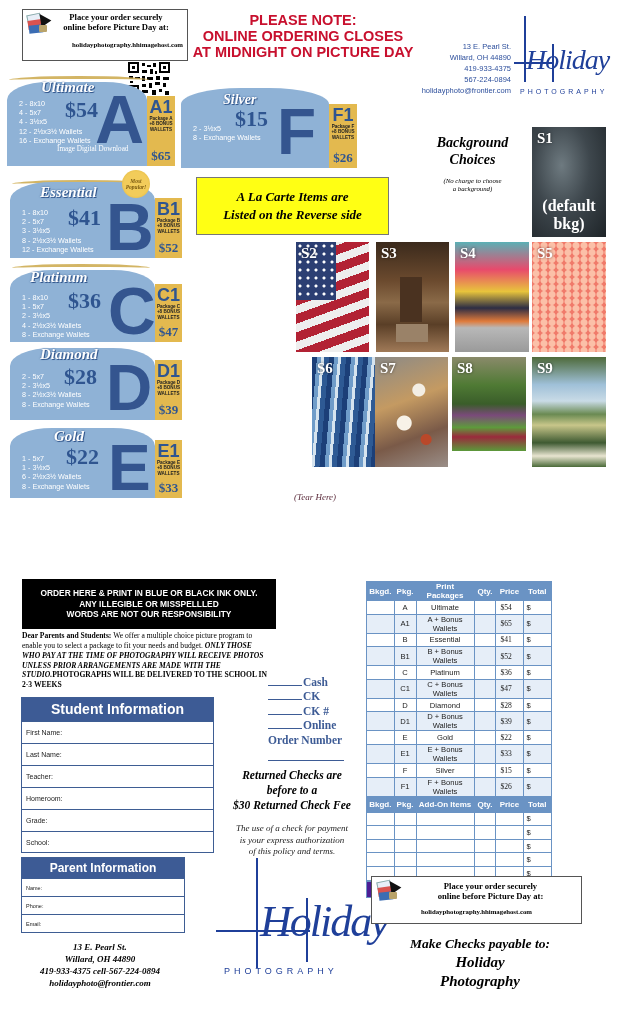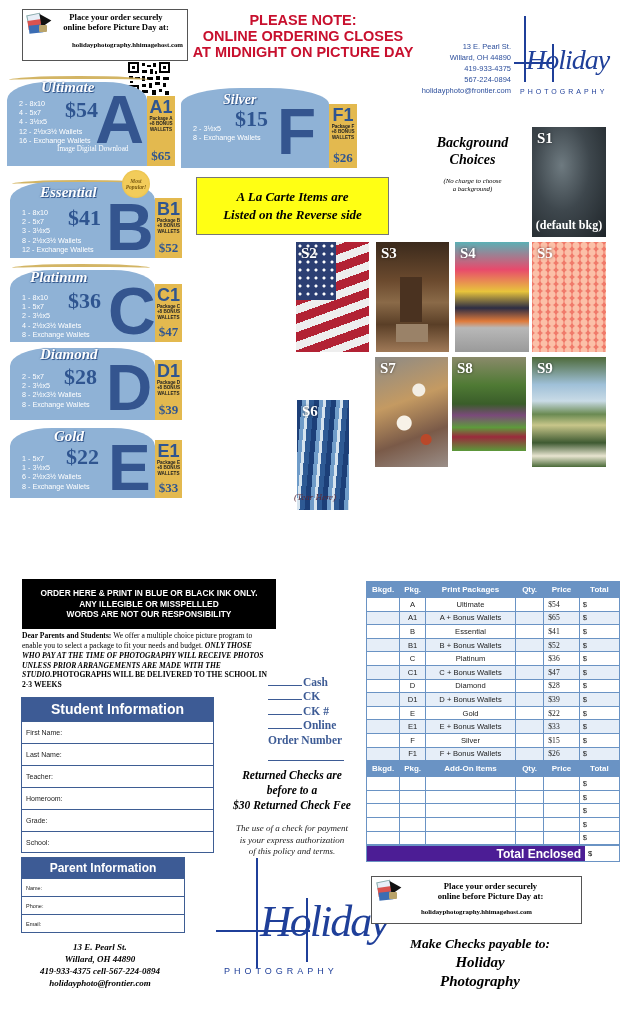--- a/index.html
+++ b/index.html
@@ -45,21 +45,21 @@
 
   .most-popular { position: absolute; width: 28px; height: 28px; border-radius: 50%; background: radial-gradient(circle, #f2cc5a 60%, #d9ad34 100%); color: #7a5a10; font-family: "Liberation Serif", serif; font-style: italic; font-weight: bold; font-size: 5.5px; text-align: center; line-height: 1.1; display: flex; align-items: center; justify-content: center; }
 
   .alacarte { background: #ffff14; border: 1px solid #777; font-family: "Liberation Serif", serif; font-style: italic; font-weight: bold; font-size: 13px; text-align: center; line-height: 1.35; display: flex; align-items: center; justify-content: center; }
 
   .bg-title { font-family: "Liberation Serif", serif; font-style: italic; font-weight: bold; font-size: 14px; text-align: center; line-height: 1.2; }
   .bg-note { font-family: "Liberation Serif", serif; font-style: italic; font-size: 6.8px; text-align: center; line-height: 1.3; }
 
   .swatch { position: absolute; overflow: hidden; }
   .swatch .lbl { position: absolute; left: 5px; top: 3px; color: #fff; font-family: "Liberation Serif", serif; font-weight: bold; font-size: 15px; text-shadow: 0 0 3px rgba(0,0,0,0.6); }
-  .swatch .def { position: absolute; left: 0; right: 0; bottom: 4px; text-align: center; color: #fff; font-family: "Liberation Serif", serif; font-weight: bold; font-size: 12px; }
+  .swatch .def { position: absolute; left: 0; right: 0; bottom: 4px; text-align: center; color: #fff; font-family: "Liberation Serif", serif; font-weight: bold; font-size: 16px; }
 
   .tear { font-family: "Liberation Serif", serif; font-style: italic; font-size: 9px; color: #5a2a3a; }
 
   .blackbox { background: #000; color: #fff; font-weight: bold; font-size: 8.4px; text-align: center; line-height: 1.3; display: flex; flex-direction: column; justify-content: center; }
 
   .intro { font-family: "Liberation Serif", serif; font-size: 7.6px; line-height: 1.3; }
   .intro b { font-weight: bold; }
   .intro .bi { font-weight: bold; font-style: italic; }
 
   
@@ -342,21 +342,21 @@
 </div>
 
 <div class="swatch" style="left:455px;top:242px;width:74px;height:110px;background:linear-gradient(180deg,#5bb0b5 0%,#e84a6c 25%,#e8c43c 45%,#2d2d44 60%,#e07a3a 72%,#b8b8b8 78%,#9a9a9a 100%);">
   <div class="lbl">S4</div>
 </div>
 
 <div class="swatch" style="left:532px;top:242px;width:74px;height:110px;background:radial-gradient(circle,#fbc0a8 3px,#f07a6a 4px) 0 0/8px 7px;">
   <div class="lbl">S5</div>
 </div>
 
-<div class="swatch" style="left:297px;top:357px;width:52px;height:110px;background:repeating-linear-gradient(95deg,#1c3f78 0 5px,#6f9cc9 5px 9px,#d6e4ef 9px 12px,#2e5a94 12px 17px);margin-top:43px;">
+<div class="swatch" style="left:312px;top:357px;width:73px;height:110px;background:repeating-linear-gradient(95deg,#1c3f78 0 5px,#6f9cc9 5px 9px,#d6e4ef 9px 12px,#2e5a94 12px 17px);">
   <div class="lbl">S6</div>
 </div>
 
 <div class="swatch" style="left:375px;top:357px;width:73px;height:110px;background:radial-gradient(circle at 60% 30%,#f3eee4 0 6px,transparent 7px),radial-gradient(circle at 40% 60%,#f7f2e8 0 7px,transparent 8px),radial-gradient(circle at 70% 75%,#b9482a 0 5px,transparent 6px),linear-gradient(160deg,#8c8a86 0%,#c49a62 40%,#7a5a48 70%,#9a8e88 100%);">
   <div class="lbl">S7</div>
 </div>
 
 <div class="swatch" style="left:452px;top:357px;width:74px;height:94px;background:linear-gradient(180deg,#8a8a6a 0%,#4f7a34 30%,#3a5d2a 50%,#7a4a7a 62%,#5e9a3c 75%,#9a2a3c 85%,#5a9a3a 100%);">
   <div class="lbl">S8</div>
 </div>
@@ -442,21 +442,21 @@
   <div class="photo" style="left:8px;top:108px;font-size:9px;letter-spacing:4px;">PHOTOGRAPHY</div>
 </div>
 
 <div class="abs addr-bottom" style="left:20px;top:941px;width:160px;">
   <div>13 E. Pearl St.</div>
   <div>Willard, OH   44890</div>
   <div>419-933-4375  cell-567-224-0894</div>
   <div>holidayphoto@frontier.com</div>
 </div>
 
-<div class="abs" style="left:366px;top:581px;width:254px;">
+<div class="abs" style="left:366px;top:581px;width:186px;">
   <table class="order">
     <colgroup>
         <col style="width:28px">
         <col style="width:22px">
         <col style="width:76px">
         <col style="width:24px">
         <col style="width:30px">
         <col style="width:34px">
       </colgroup>
     <thead>

